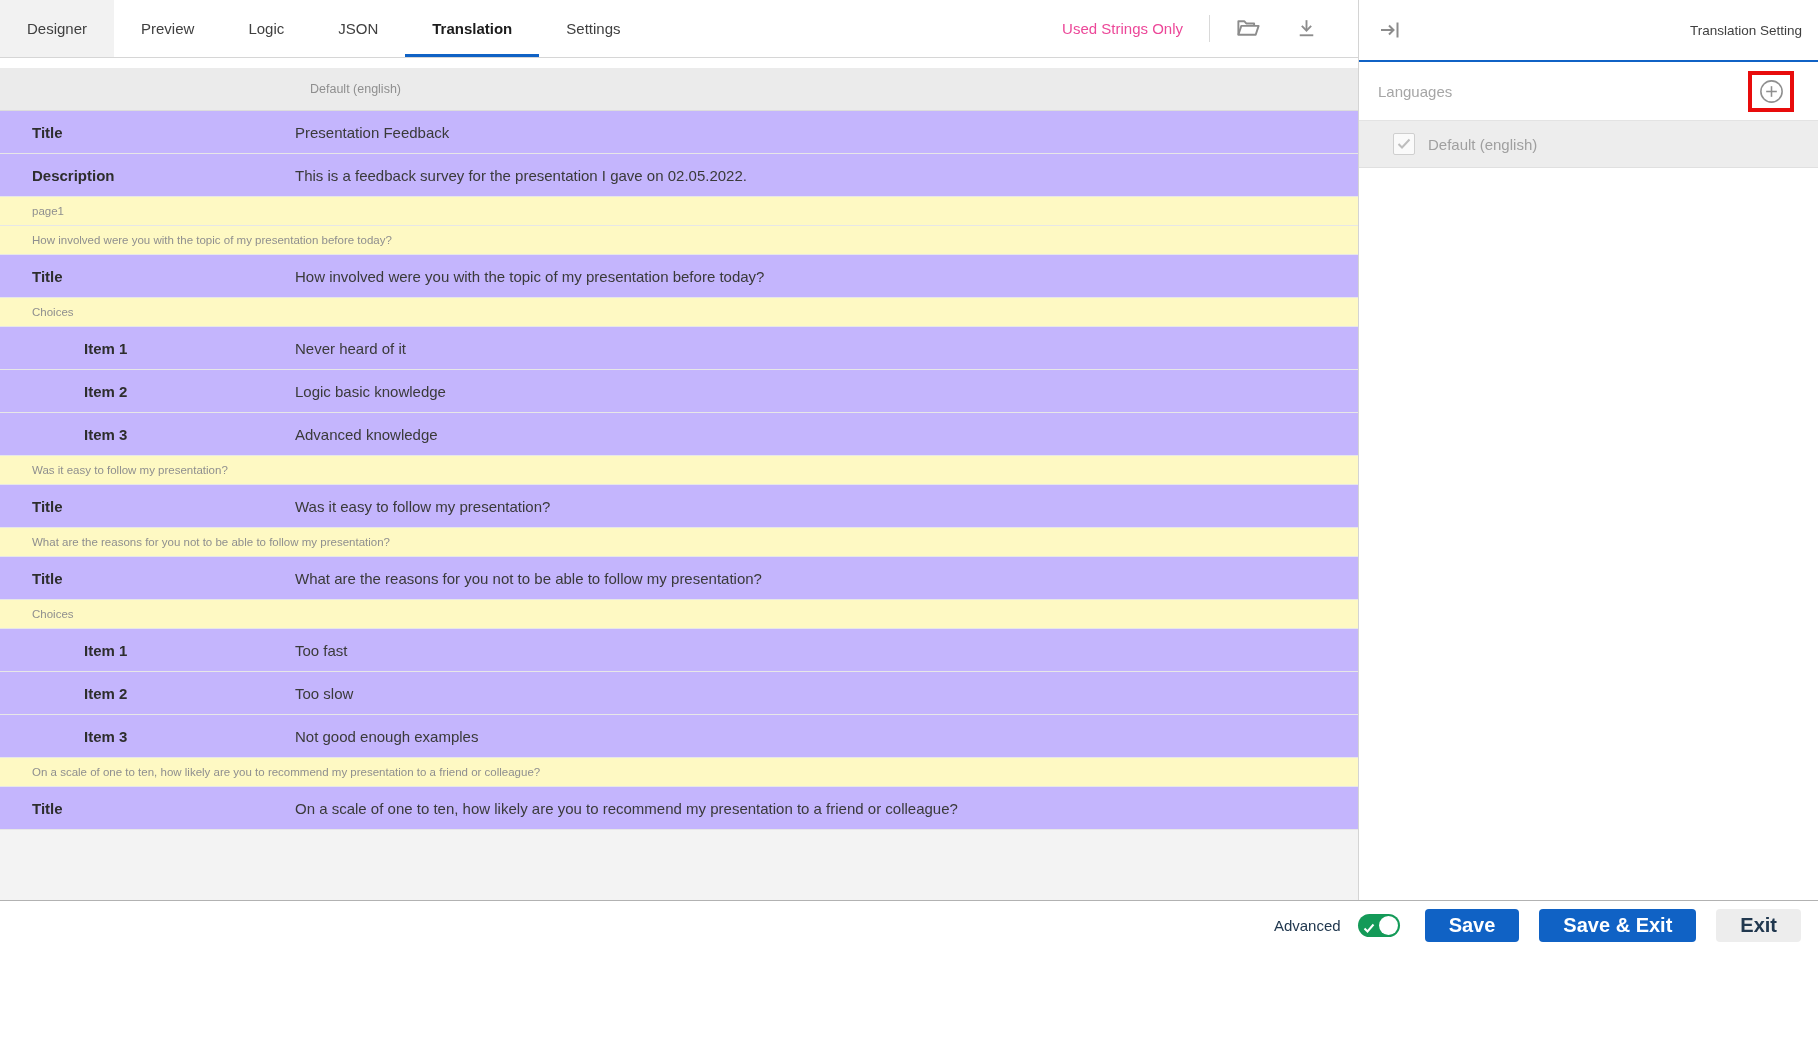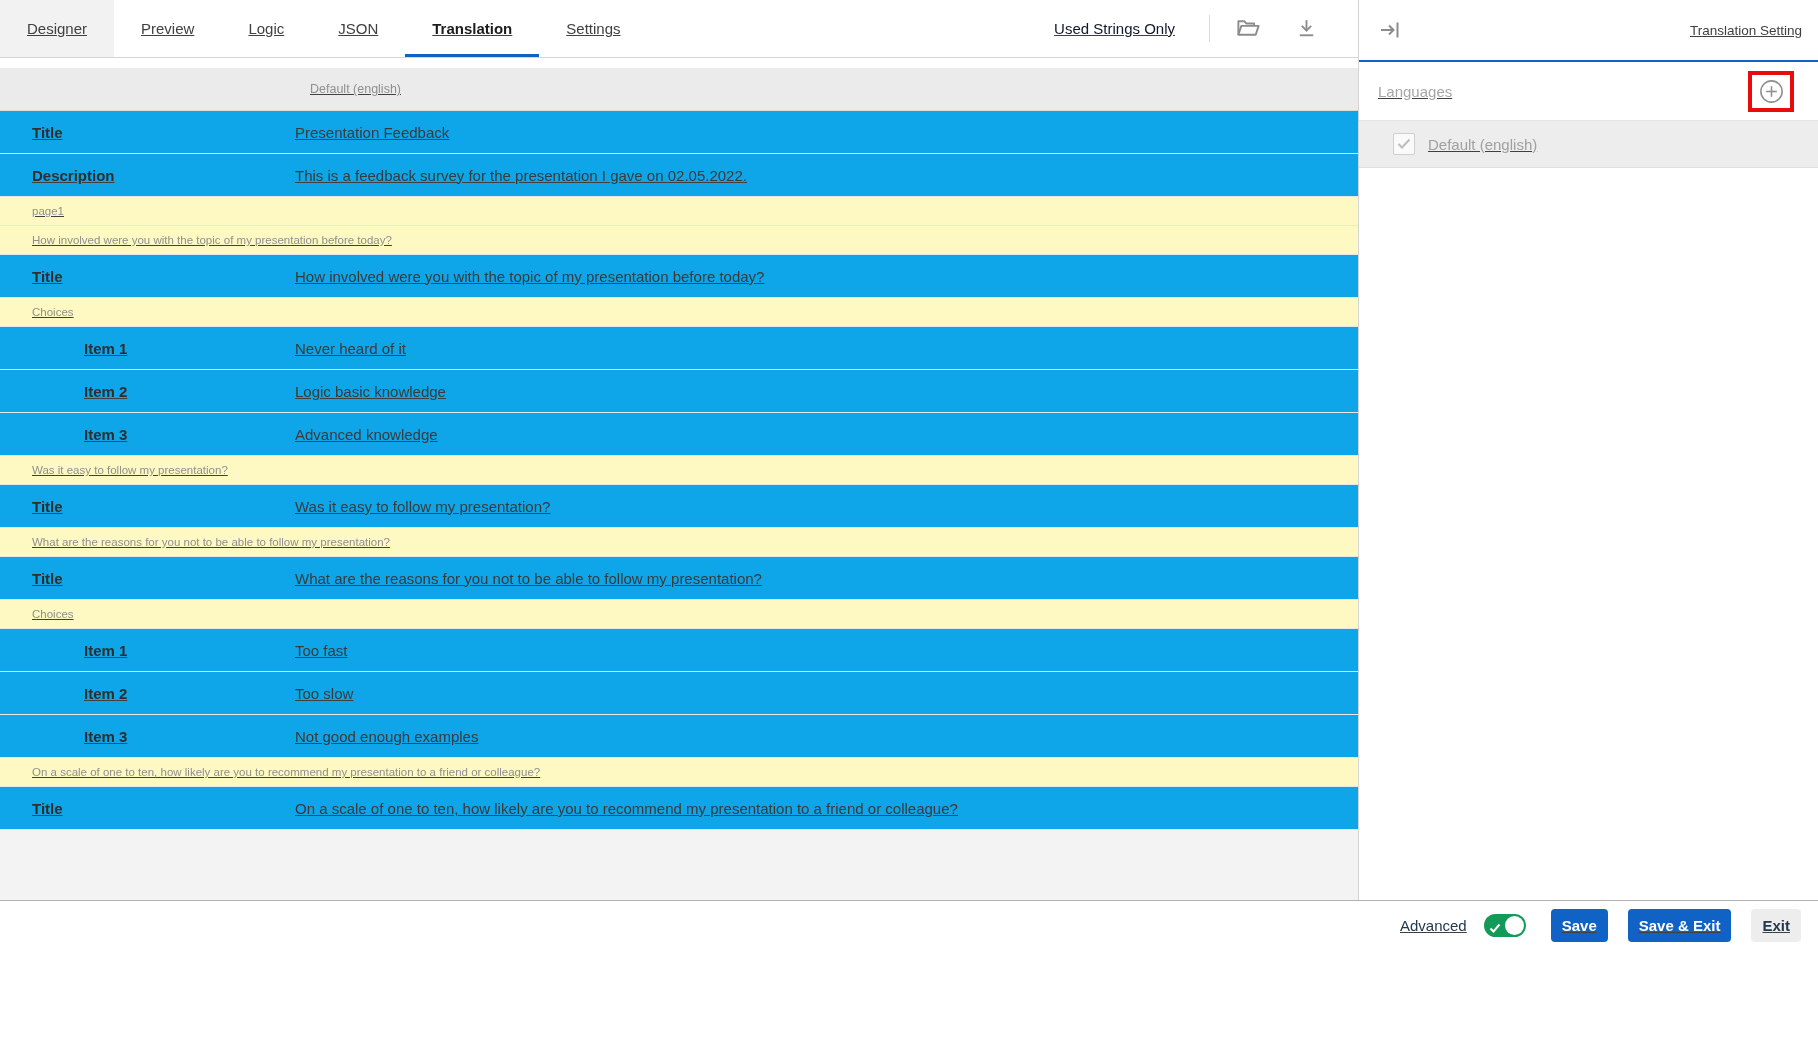--- a/index.html
+++ b/index.html
@@ -9,38 +9,38 @@
     --border-light:#e7e7e7;
     --border-mid:#d4d4d4;
   }
   *{box-sizing:border-box;}
   html,body{margin:0;padding:0;}
   body{
     width:1818px;height:1054px;overflow:hidden;
     font-family:"Liberation Sans",sans-serif;
     background:#fff;color:#404040;
   }
-  .app{width:1818px;height:950px;display:flex;flex-direction:column;text-decoration:underline;}
+  .app{width:1818px;height:950px;display:flex;flex-direction:column;}
   .content{flex:1;display:flex;min-height:0;}
 
   
   .main{flex:1;min-width:0;display:flex;flex-direction:column;background:#fff;}
   .tabbar{height:58px;flex-shrink:0;border-bottom:1px solid #d6d6d6;display:flex;align-items:stretch;}
   .tab{padding:0 27px;display:flex;align-items:center;font-size:15px;color:#404040;cursor:pointer;}
   .tab.filled{background:#f2f2f2;}
   .tab.active{font-weight:700;color:#1c1c1c;box-shadow:inset 0 -3px 0 var(--accent);}
   .tab-spacer{flex:1;}
   .toolbar-right{display:flex;align-items:center;padding-right:38px;}
-  .used-strings{font-size:15px;color:#0f172a;margin-right:34px;cursor:pointer;}
+  .used-strings{font-size:15px;color:#ec4899;margin-right:26px;cursor:pointer;}
   .vdivider{width:1px;height:27px;background:#d9d9d9;margin-right:24px;}
   .icon-btn{display:flex;align-items:center;justify-content:center;width:28px;height:28px;cursor:pointer;}
   .icon-btn + .icon-btn{margin-left:30px;}
 
   .ttable{margin-top:10px;flex:1;display:flex;flex-direction:column;overflow:hidden;}
-  .trow{flex-shrink:0;display:flex;align-items:center;border-bottom:1px solid var(--border-light);background:#0ea5e9;}
+  .trow{flex-shrink:0;display:flex;align-items:center;border-bottom:1px solid var(--border-light);background:#c4b5fd;}
   .trow.header{height:43px;background:#ebebeb;border-bottom:1px solid #dcdcdc;}
   .trow.field{height:43px;}
   .trow.section{height:29px;background:#fef9c3;}
   .cell.label{width:295px;flex-shrink:0;padding-left:32px;font-weight:700;font-size:15px;color:#2e2e2e;white-space:nowrap;}
   .cell.label.indent{padding-left:84px;}
   .cell.value{flex:1;min-width:0;font-size:15px;color:#3a3a3a;white-space:nowrap;overflow:hidden;padding-right:20px;}
   .trow.header .cell.value{color:#8f8f8f;font-size:12.5px;padding-left:15px;}
   .sec-label{padding-left:32px;font-size:11.5px;color:#8f8f8f;white-space:nowrap;}
   .filler{flex:1;background:#f3f3f3;}
 
@@ -54,21 +54,21 @@
   .default-row{height:47px;flex-shrink:0;background:#ededed;border-bottom:1px solid #e0e0e0;display:flex;align-items:center;padding-left:34px;}
   .checkbox{width:22px;height:22px;background:#fafafa;border:1px solid #cfcfcf;border-radius:2px;display:flex;align-items:center;justify-content:center;margin-right:13px;}
   .default-label{font-size:15px;color:#a0a0a0;}
 
   
   .footer{height:50px;flex-shrink:0;border-top:1px solid #b2b2b2;background:#fff;display:flex;align-items:center;justify-content:flex-end;padding-right:17px;gap:7px;}
   .adv-label{font-size:15px;color:#21384f;margin-right:10px;}
   .toggle{width:42px;height:23px;border-radius:12px;background:var(--green);position:relative;margin-right:18px;cursor:pointer;}
   .toggle .knob{position:absolute;right:2px;top:2px;width:19px;height:19px;border-radius:50%;background:#fff;}
   .toggle .tick{position:absolute;left:5px;top:6px;}
-  .btn{height:33px;padding:0 11px;border:none;border-radius:4px;font-family:inherit;font-weight:700;font-size:15px;cursor:pointer;}
+  .btn{height:33px;padding:0 24px;border:none;border-radius:4px;font-family:inherit;font-weight:700;font-size:20px;cursor:pointer;}
   .btn.primary{background:var(--accent);color:#fff;}
   .btn.plain{background:#ededed;color:#21384f;}
   .btn + .btn{margin-left:13px;}
 </style>
 </head>
 <body>
 
 <div class="app">
   <div class="content">
 

